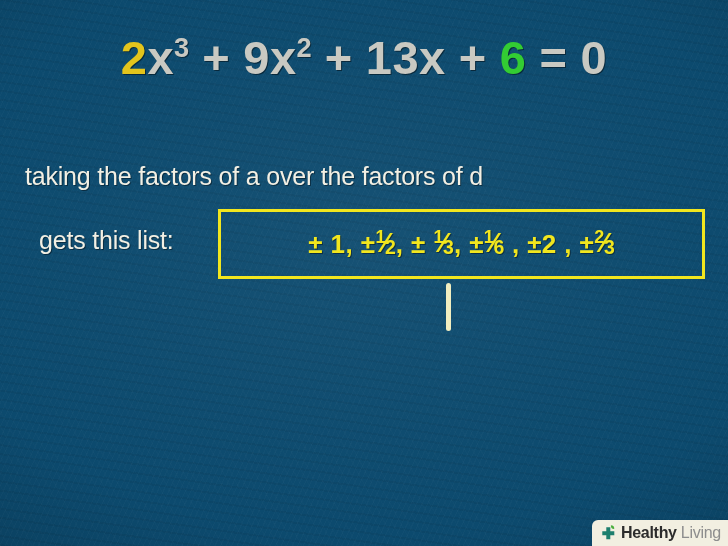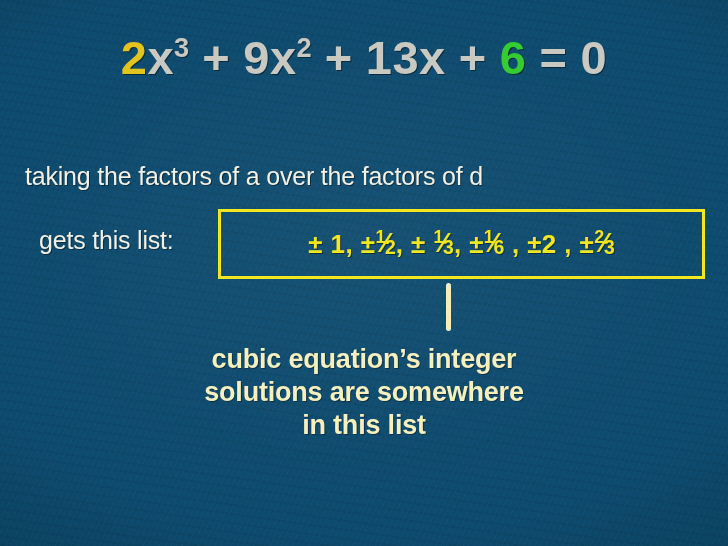--- a/index.html
+++ b/index.html
@@ -190,20 +190,24 @@
 
   <div class="layer" id="list-box">
     <div id="list-text">
       <span>
         <span>±</span>&nbsp;<span>1</span></span><span>,&nbsp;</span><span><span>±</span><span class="frac"><span class="num">1</span><span class="bar">⁄</span><span class="den">2</span></span></span><span>,&nbsp;</span><span><span>±</span>&nbsp;<span class="frac"><span class="num">1</span><span class="bar">⁄</span><span class="den">3</span></span></span><span>,&nbsp;</span><span><span>±</span><span class="frac"><span class="num">1</span><span class="bar">⁄</span><span class="den">6</span></span></span><span>&nbsp;,&nbsp;</span><span><span>±</span><span>2</span></span><span>&nbsp;,&nbsp;</span><span><span>±</span><span class="frac"><span class="num">2</span><span class="bar">⁄</span><span class="den">3</span></span></span>
     </div>
   </div>
 
   <div class="layer" id="connector"></div>
 
-  <div class="layer" id="caption">
-    <div>cubic equation’s integer</div>
-    <div>solutions are somewhere</div>
-    <div>in this list</div>
+
+  <div class="layer" id="logo-badge">
+    <span id="logo-icon">
+      <svg width="19" height="19" viewBox="0 0 19 19" aria-hidden="true">
+        <path d="M7.3 3.2 h4.0 v4.0 h4.0 v4.0 h-4.0 v4.0 h-4.0 v-4.0 h-4.0 v-4.0 h4.0 z" fill="#1d7f6e"></path>
+        <path d="M11.9 1.2 c2.4 0.2 3.6 1.5 3.3 3.8 c-2.4 0.1 -3.6 -1.3 -3.3 -3.8 z" fill="#4caf3f"></path>
+      </svg>
+    </span>
+    <span id="logo-text"><span class="bold">Healthy</span><span class="light"> Living</span></span>
   </div>
 
-
 </div>
 
 </body></html>

